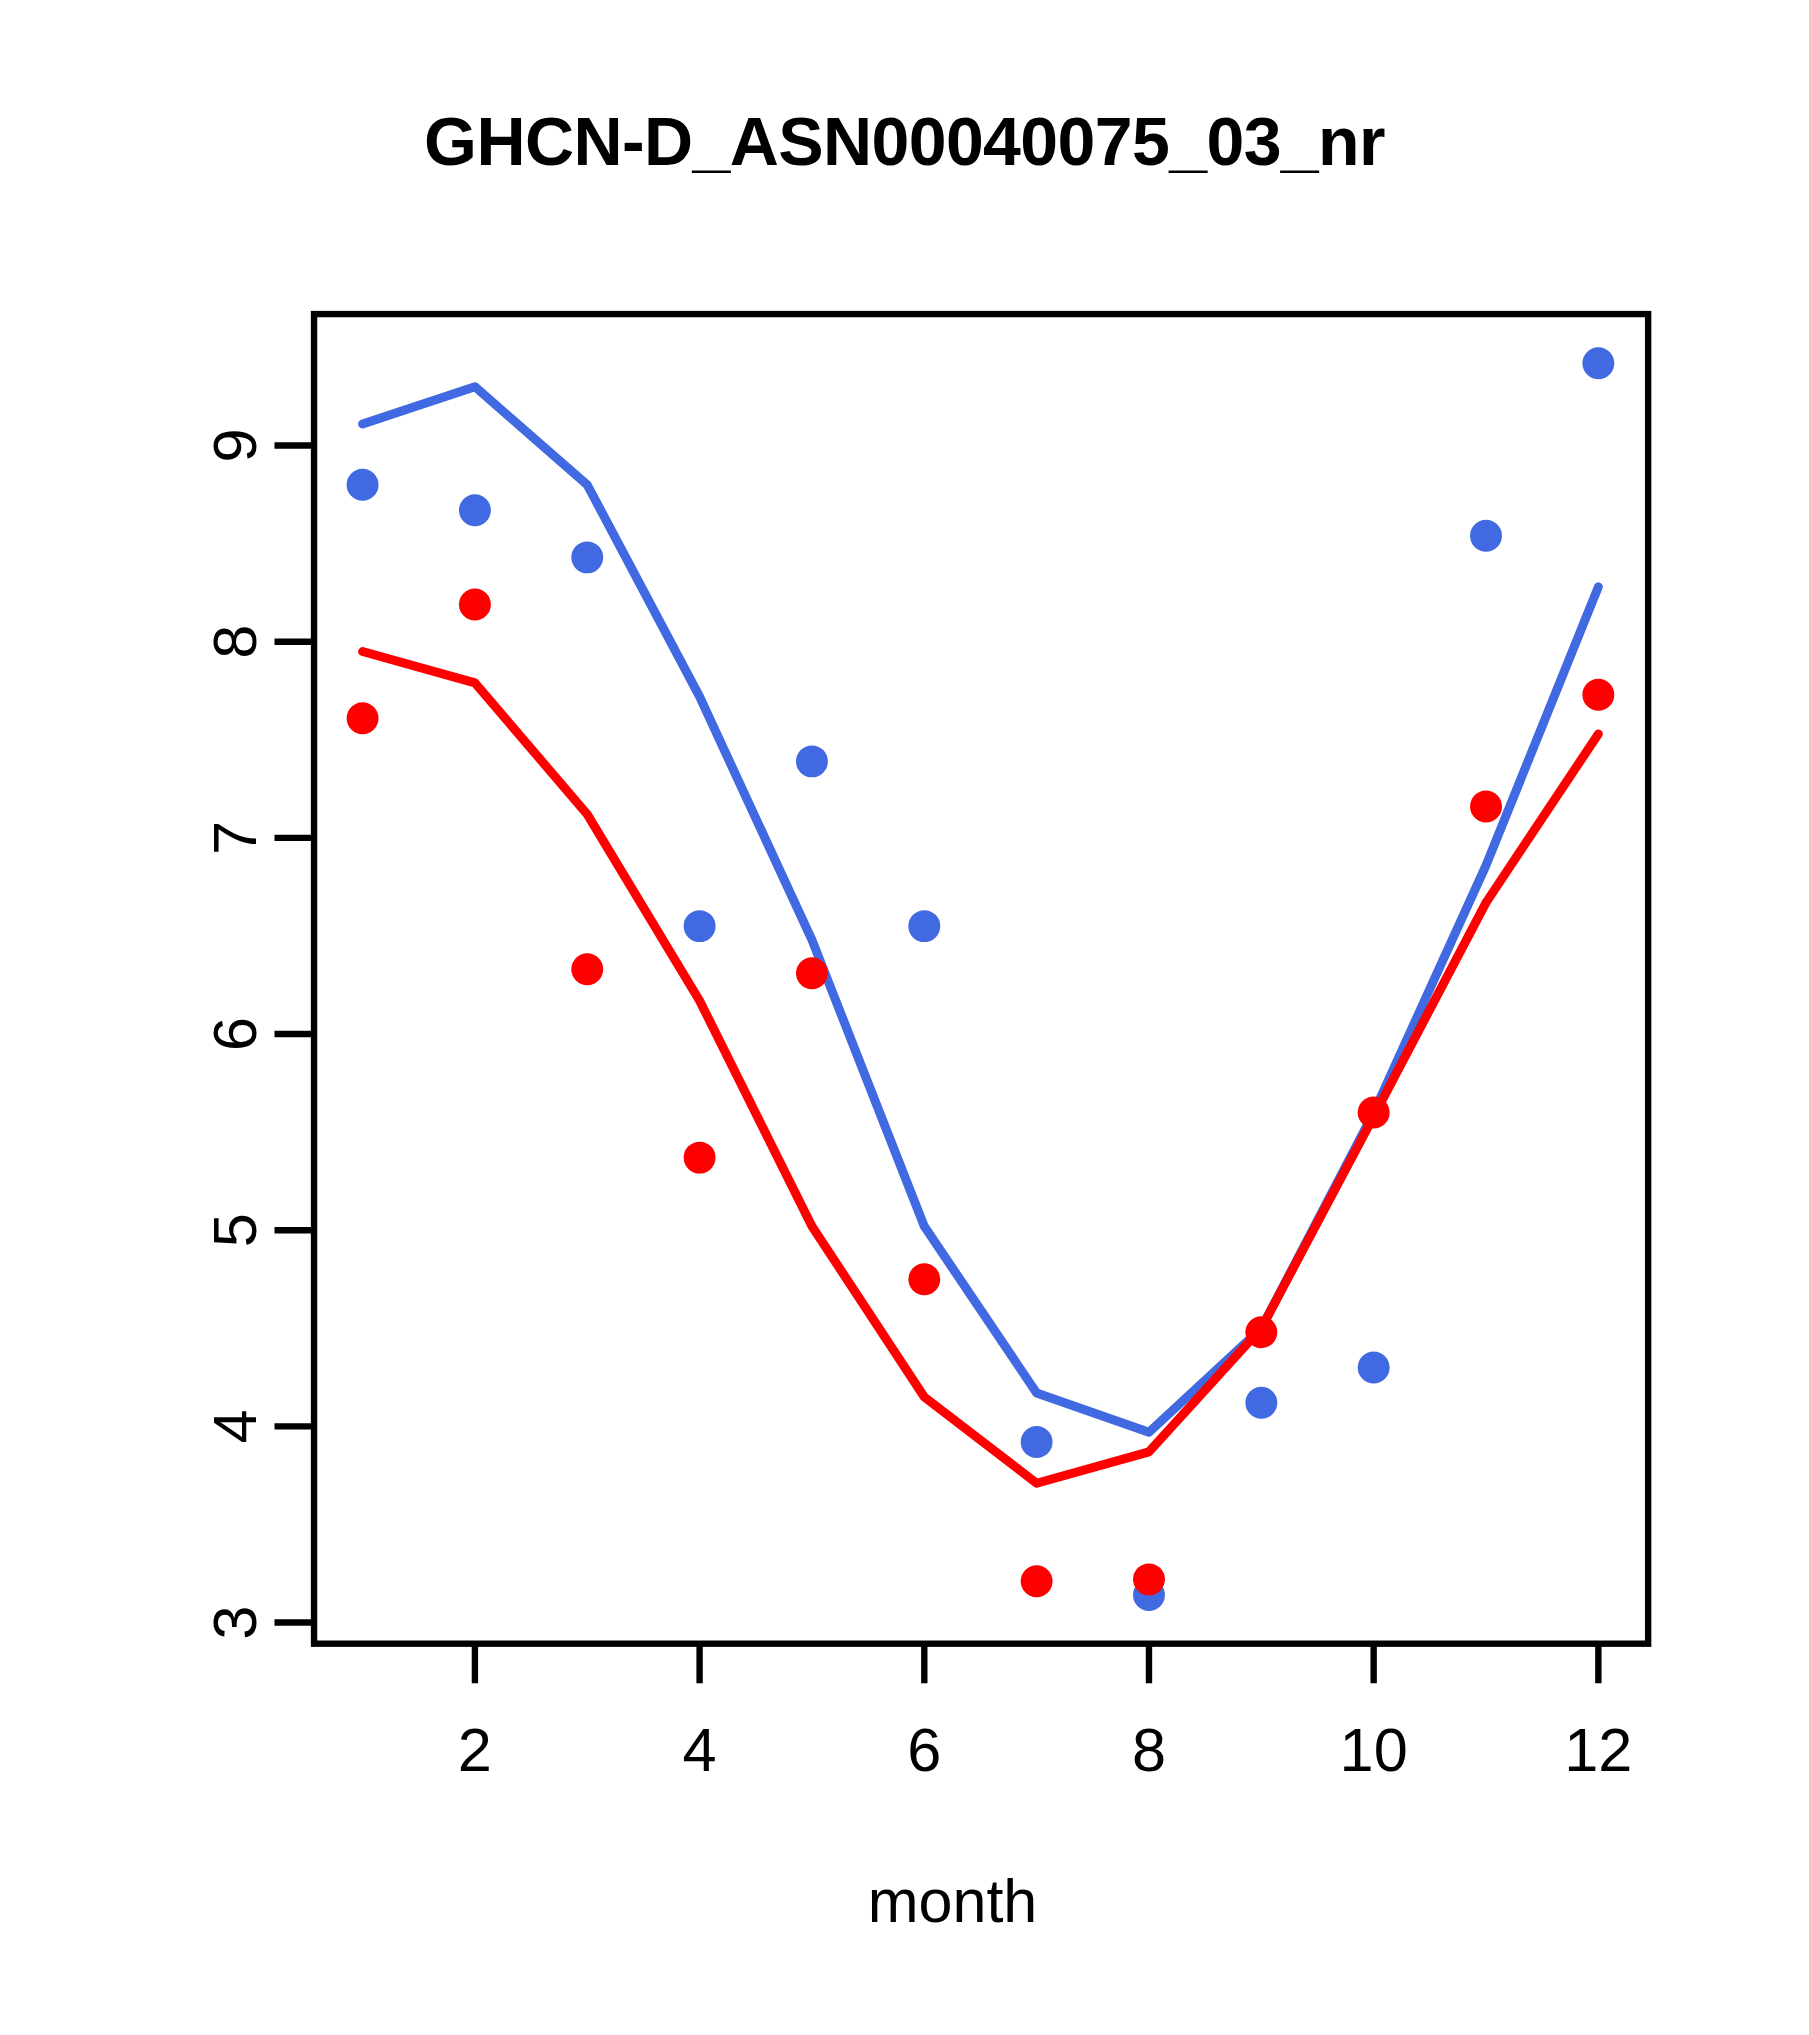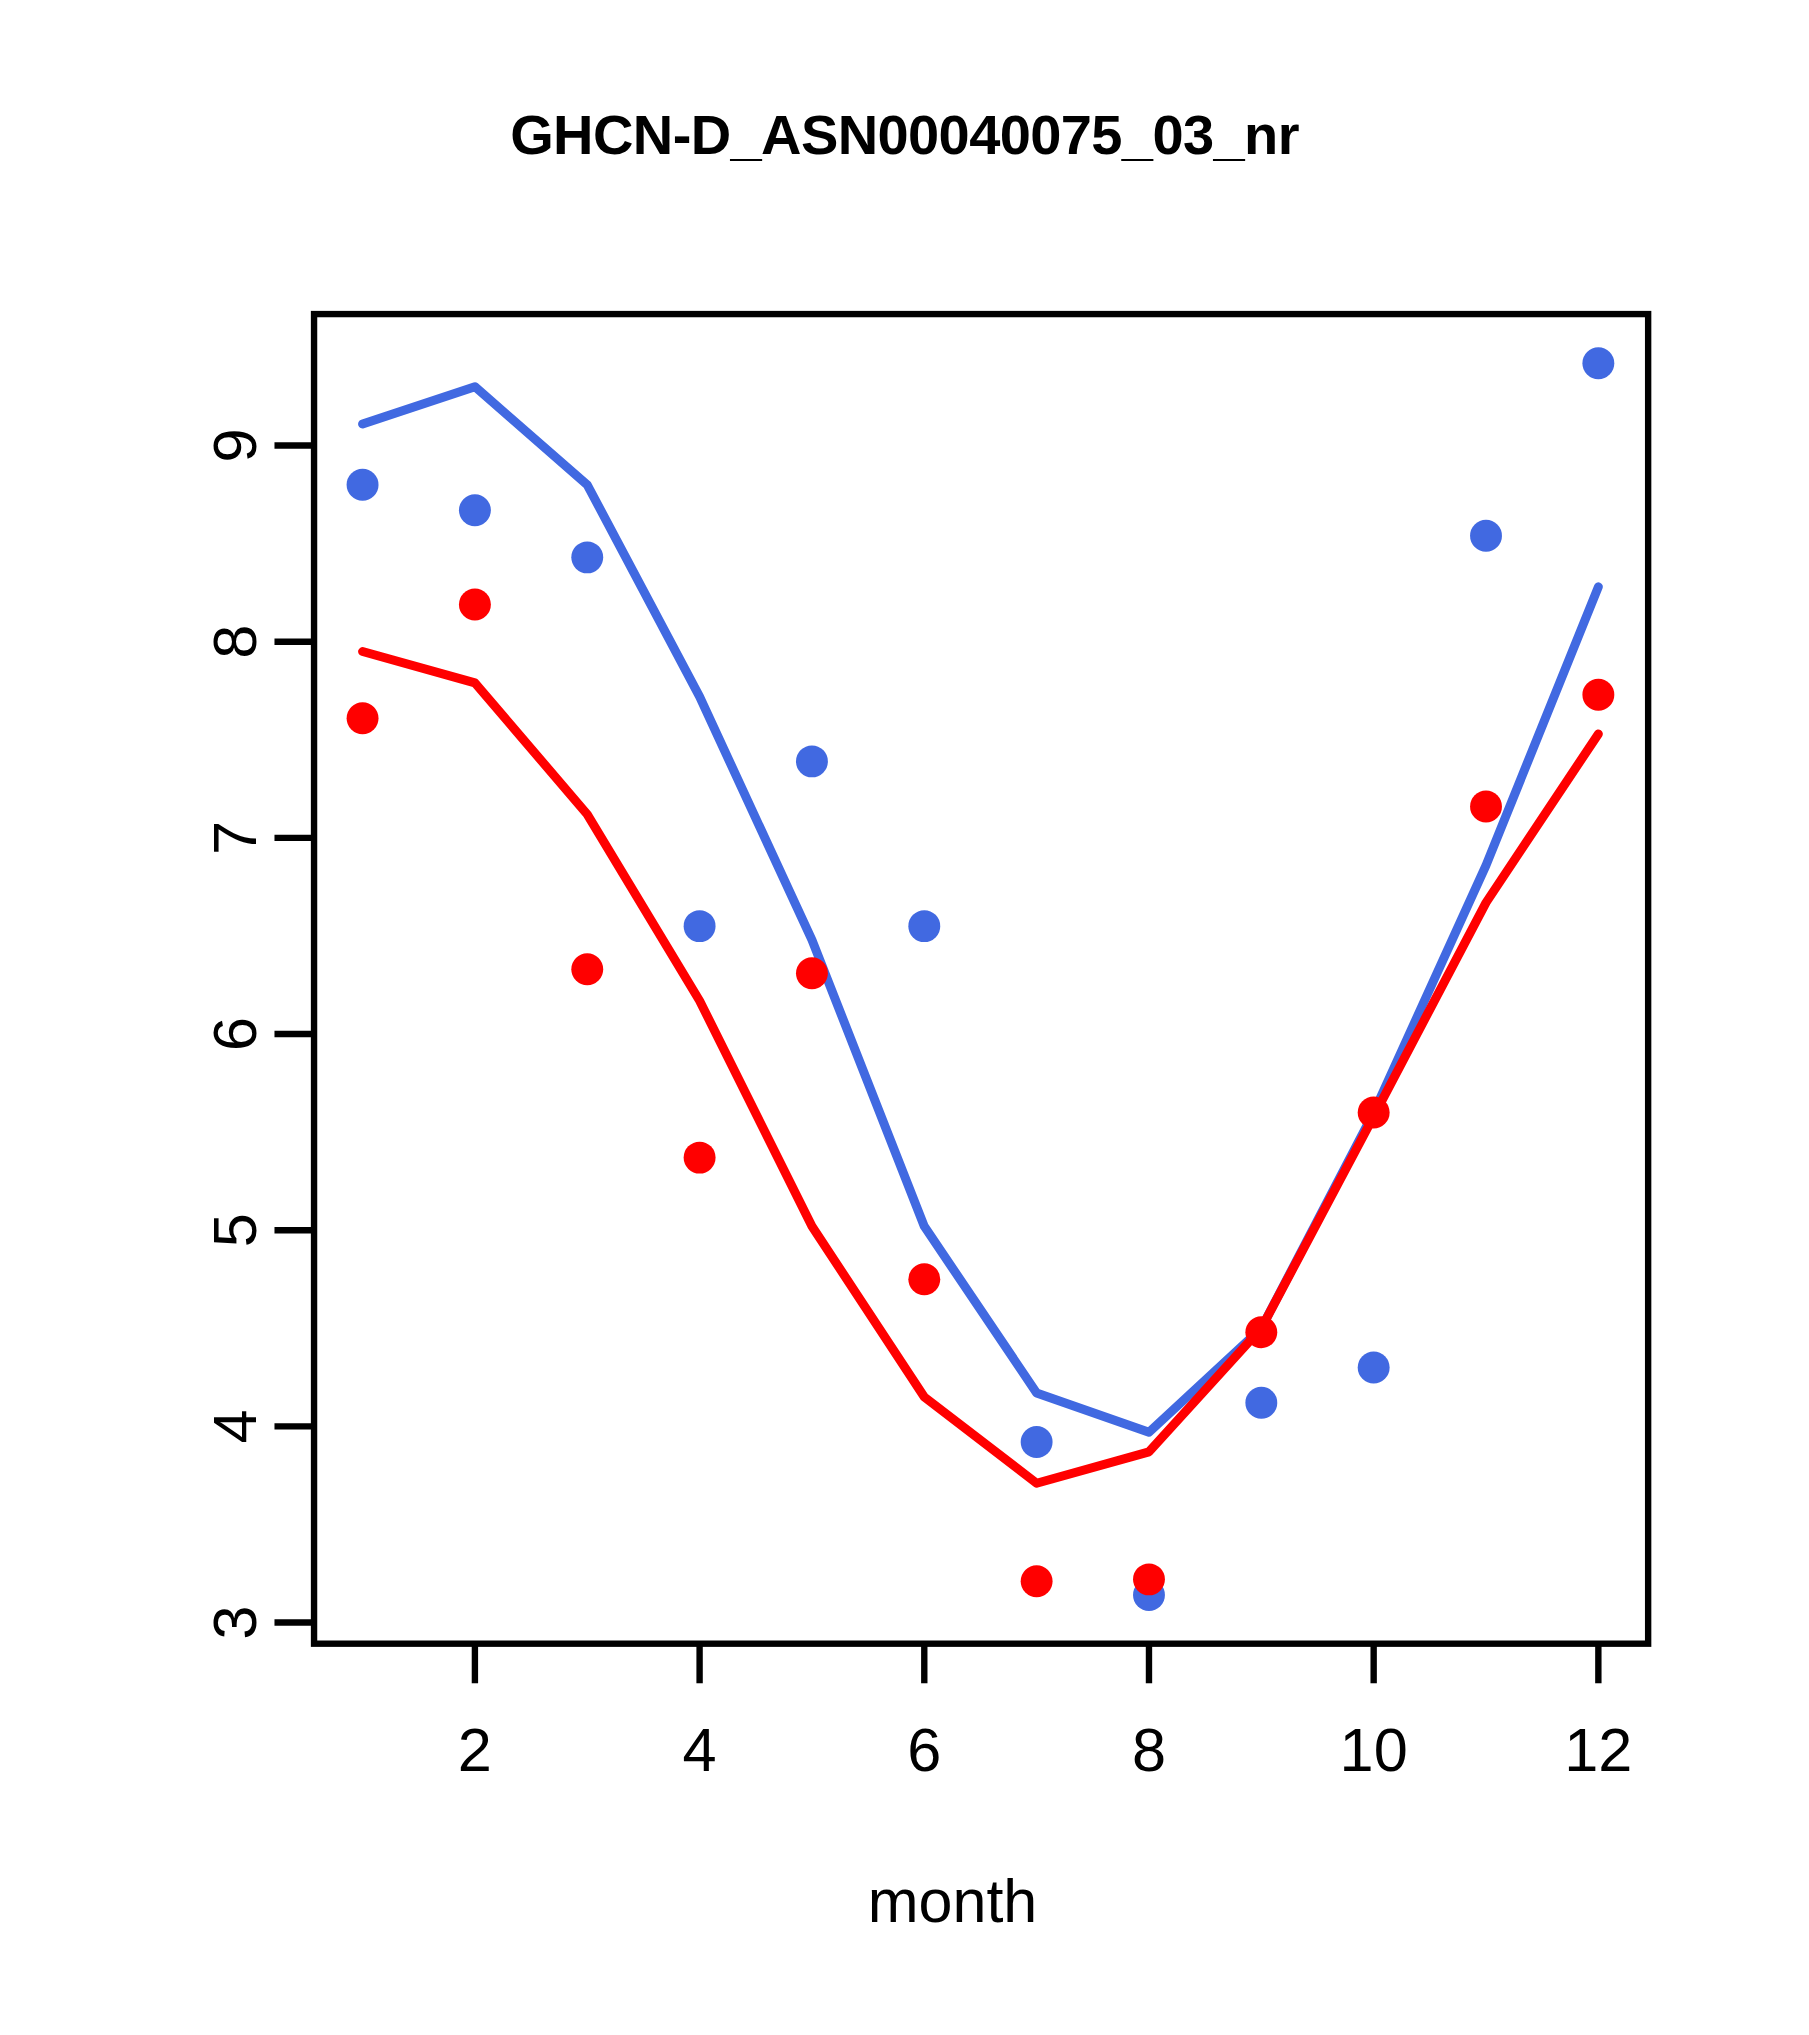--- a/index.html
+++ b/index.html
@@ -22,21 +22,21 @@
     top: 0;
     width: 1809px;
     height: 2035px;
   }
   #chart-title {
     position: absolute;
     left: 0;
     top: 107px;
     width: 1809px;
     text-align: center;
-    font-size: 56px;
+    font-size: 68px;
     font-weight: bold;
     letter-spacing: -0.6px;
     line-height: 1.0;
     white-space: nowrap;
   }
   #plot-svg {
     position: absolute;
     left: 0;
     top: 0;
   }

